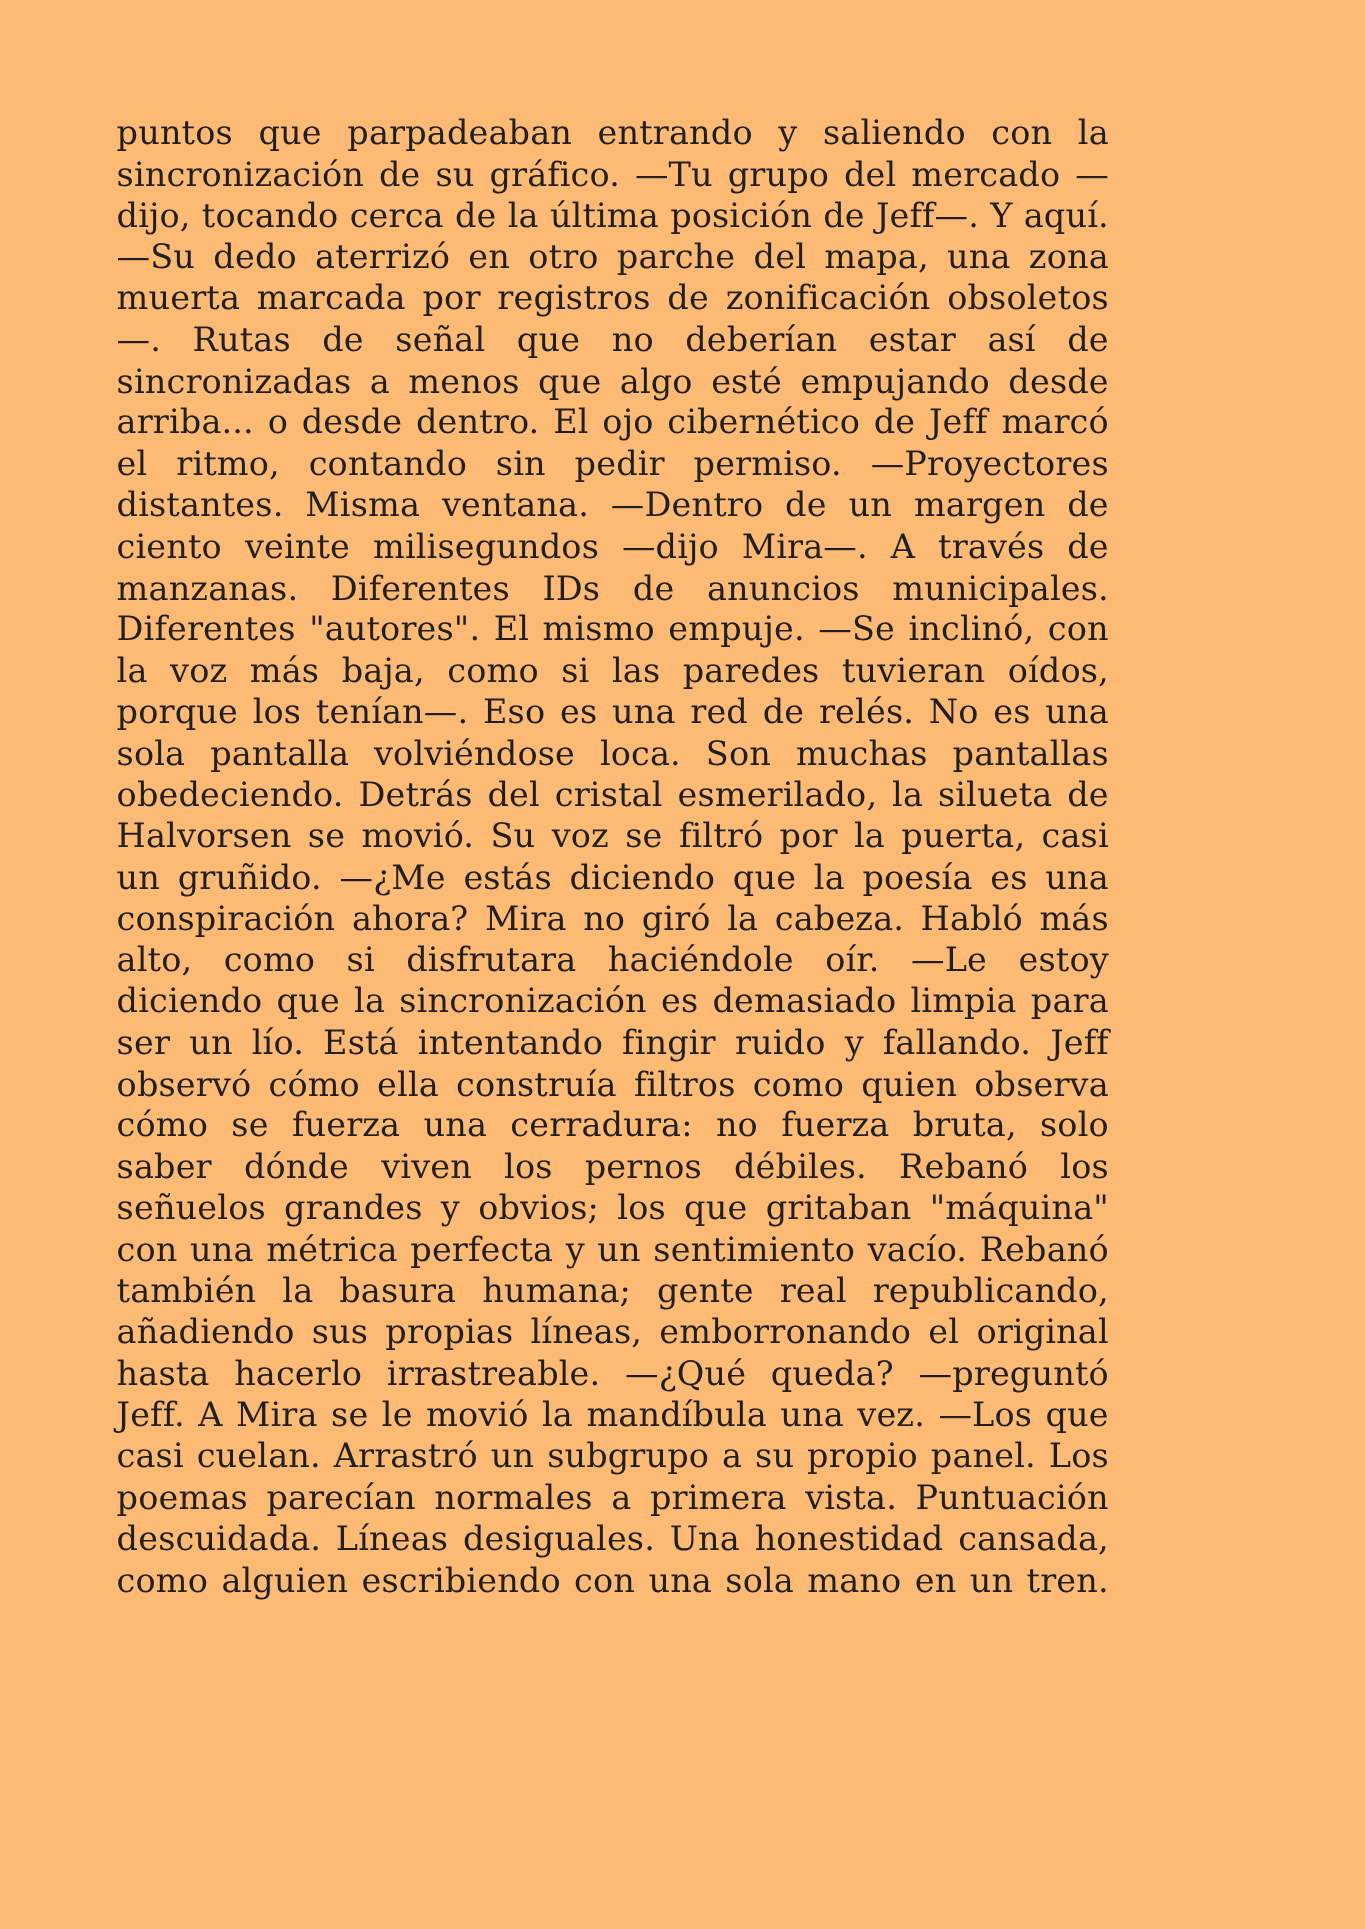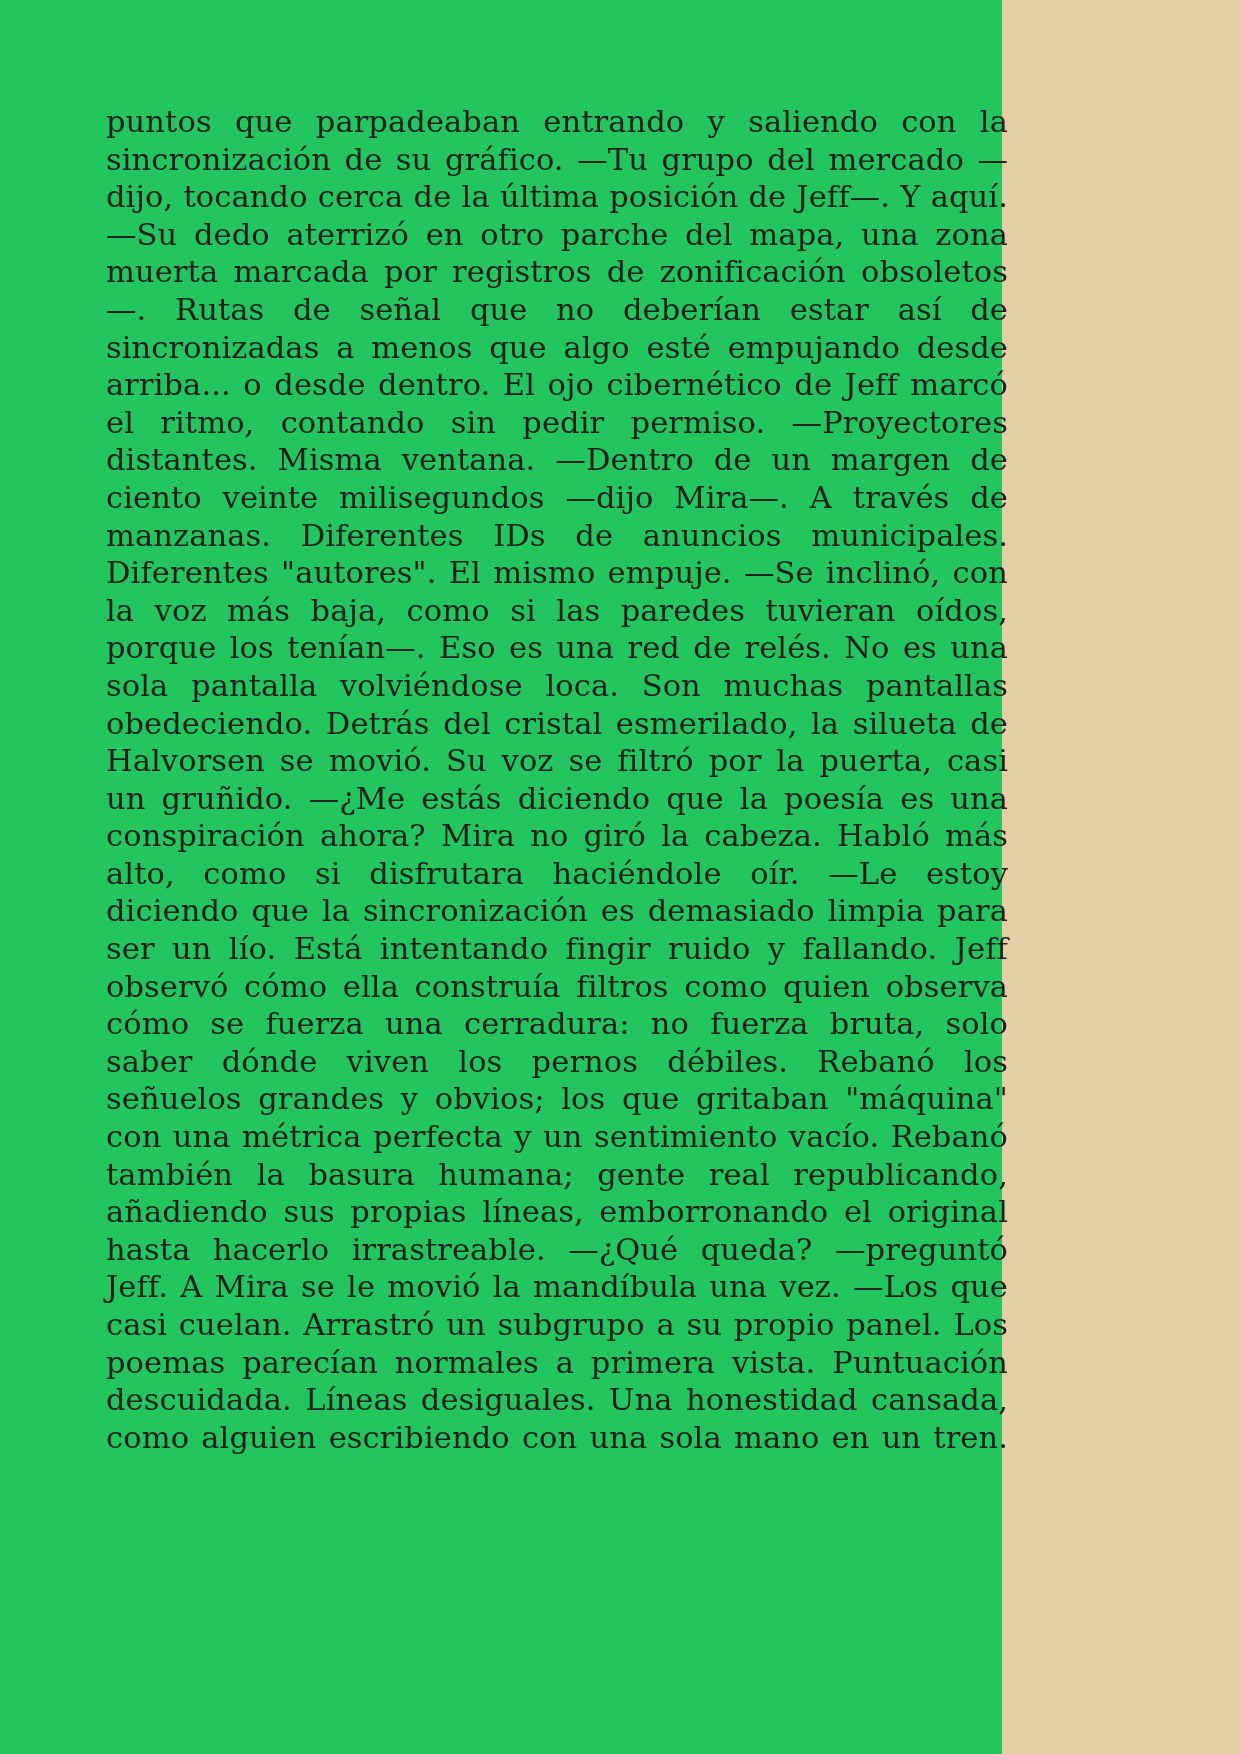--- a/index.html
+++ b/index.html
@@ -12,23 +12,23 @@
     width: 1241px;
     height: 1754px;
     background: #e3cfa5;
     font-family: "DejaVu Serif", "Liberation Serif", serif;
     color: #211f1d;
     overflow: hidden;
   }
 
   .page {
     position: relative;
-    width: 1002px;
+    width: 1241px;
     height: 1754px;
-    background: #22c55e;
+    background: #fdba74;
     box-sizing: border-box;
   }
 
   .page-body {
     position: absolute;
     left: 106px;
     top: 103px;
     width: 902px;
   }
 

